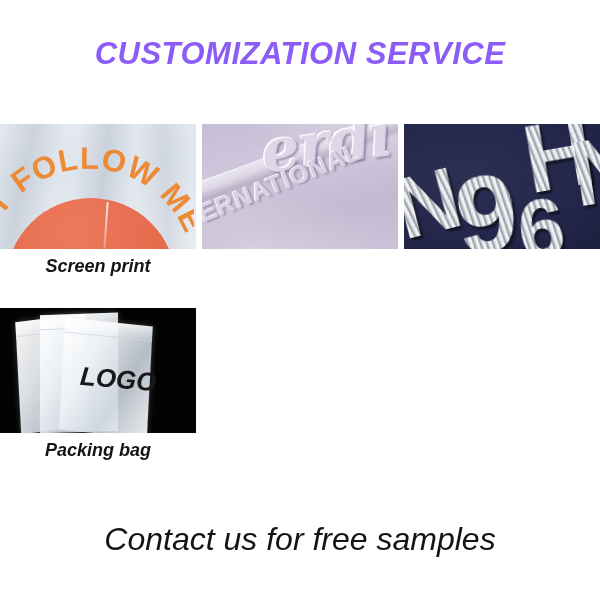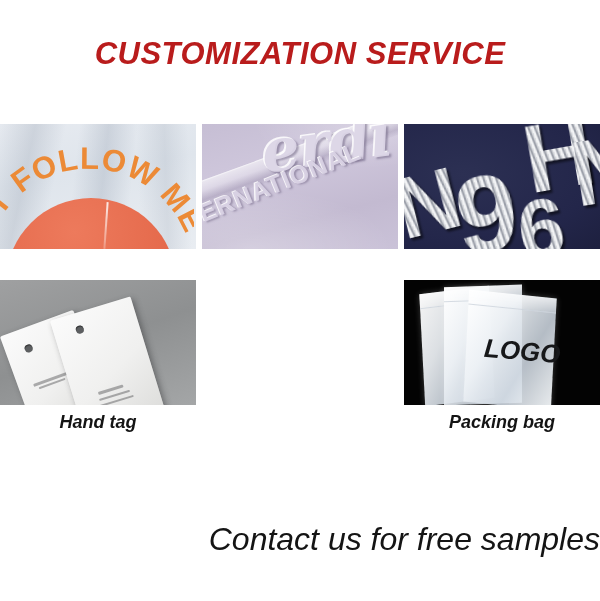--- a/index.html
+++ b/index.html
@@ -25,21 +25,21 @@
   .headline {
     position: absolute;
     top: 36px;
     left: 0;
     width: 600px;
     text-align: center;
     font-size: 31px;
     font-weight: bold;
     font-style: italic;
     letter-spacing: 0.5px;
-    color: #b91c1c;
+    color: #8b5cf6;
     white-space: nowrap;
   }
 
   
   .grid {
     position: absolute;
     top: 124px;
     left: 0;
     width: 600px;
   }
@@ -305,21 +305,21 @@
     transform: rotate(5deg);
     letter-spacing: 0px;
   }
 
   
   .footer {
     position: absolute;
     top: 521px;
     left: 0;
     width: 600px;
-    text-align: right;
+    text-align: center;
     font-size: 32px;
     font-style: italic;
     font-weight: normal;
     color: #141414;
     white-space: nowrap;
   }
 </style>
 </head>
 <body>
 
@@ -337,20 +337,21 @@
           <div class="needle"></div>
           <svg class="arc-text" viewBox="0 0 210 105">
             <defs>
               <path id="arcpath" d="M 4,104 A 104,104 0 0 1 206,104" fill="none"></path>
             </defs>
             <text>
               <textPath href="#arcpath" startOffset="48%" text-anchor="middle">N'T FOLLOW ME</textPath>
             </text>
           </svg>
         </div>
+        <div class="caption">Screen print</div>
       </div>
 
       <div class="cell">
         <div class="thumb t-emb">
           <div class="emb-layer"></div>
           <div class="band"></div>
           <div class="script">erdi</div>
           <div class="lower">ERNATIONAL</div>
         </div>
       </div>
@@ -362,36 +363,20 @@
           <div class="ltr l1">N</div>
           <div class="ltr l2">9</div>
           <div class="ltr l4">6</div>
         </div>
       </div>
     </div>
 
     <div class="row">
 
 
-      <div class="cell">
-        <div class="thumb t-tag">
-          <div class="tag tagA">
-            <div class="hole"></div>
-            <div class="mark m1"></div>
-            <div class="mark m2"></div>
-          </div>
-          <div class="tag tagB">
-            <div class="hole"></div>
-            <div class="mark m1"></div>
-            <div class="mark m2"></div>
-            <div class="mark m3"></div>
-          </div>
-        </div>
-        <div class="caption">Hand tag</div>
-      </div>
 
       <div class="cell">
         <div class="thumb t-bag">
           <div class="bag bagA">
             <div class="flap"></div>
           </div>
           <div class="bag bagB">
             <div class="flap"></div>
           </div>
           <div class="bag bagC">

